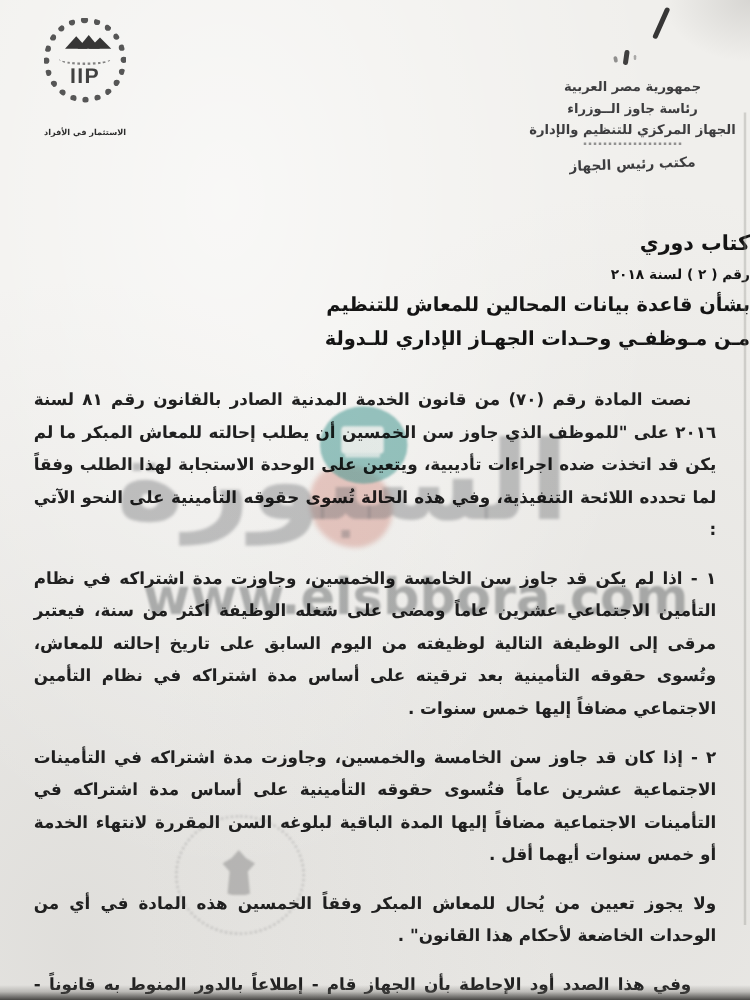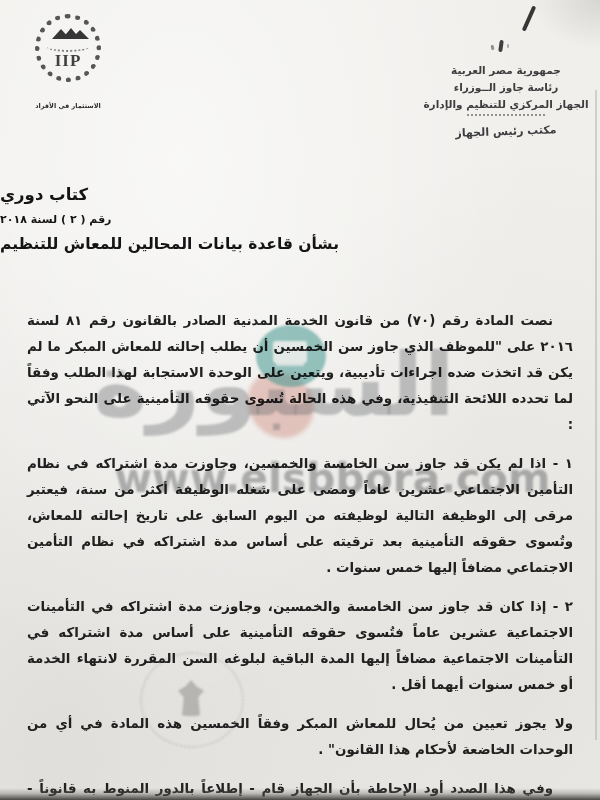--- a/index.html
+++ b/index.html
@@ -22,21 +22,21 @@
     position:relative; margin:0 auto; width:66px; height:68px; border-radius:50%;
     border:5px dotted #3b3b3b; opacity:.85; filter:blur(.2px);
   }
   .pyramids { position:absolute; top:9px; left:50%; transform:translateX(-50%); width:34px; height:11px; }
   .pyramids i { position:absolute; bottom:0; width:0; height:0; border-left:9px solid transparent; border-right:9px solid transparent; border-bottom:10px solid #161616; }
   .pyramids i:nth-child(1){ left:1px; }
   .pyramids i:nth-child(2){ left:11px; border-bottom-width:11px; }
   .pyramids i:nth-child(3){ left:20px; border-bottom-width:9px; }
   .arc-text { position:absolute; top:23px; left:50%; transform:translateX(-50%); width:42px; height:10px;
     border-bottom:2px dotted #4e4e4e; border-radius:50%; opacity:.8; }
-  .logo-acronym { position:absolute; top:32px; left:0; right:0; font-family:Liberation Serif, serif;
+  .logo-acronym { position:absolute; top:32px; left:0; right:0; font-family:Liberation Sans, sans-serif;
     font-weight:bold; font-size:17px; letter-spacing:1px; color:#222; }
   .logo-caption { position:absolute; bottom:8px; left:0; right:0; font-size:6.5px; font-weight:bold;
     color:#2c2c2c; direction:rtl; filter:blur(.2px); }
 
   
   .pen-stroke { position:absolute; left:527px; top:5px; width:4px; height:27px; background:#1c1c1c;
     border-radius:3px; transform:rotate(24deg); opacity:.88; }
   .ink-dots { position:absolute; left:487px; top:38px; width:26px; height:18px; opacity:.8; }
   .ink-dots i { position:absolute; background:#141414; border-radius:2px; }
   .ink-dots i:nth-child(1){ left:12px; top:2px; width:4px; height:12px; transform:rotate(8deg); }
@@ -44,21 +44,21 @@
   .ink-dots i:nth-child(3){ left:20px; top:6px; width:2px; height:4px; opacity:.4; }
 
   
   .letterhead { position:absolute; top:62px; left:412px; width:188px; text-align:center;
     direction:rtl; color:#3d3d3f; filter:blur(.35px); }
   .letterhead .lh-line { font-size:10.5px; font-weight:bold; line-height:17px; letter-spacing:.5px; }
   .lh-divider { width:78px; height:2px; margin:1px auto 0; border-top:2px dotted #6a6a6a; opacity:.7; }
   .lh-office { margin-top:9px; font-size:11px; font-weight:bold; transform:rotate(-2deg); }
 
   
-  .title-block { position:absolute; top:185px; left:0; right:0; text-align:left; direction:rtl;
+  .title-block { position:absolute; top:185px; left:0; right:0; text-align:right; direction:rtl;
     color:#141414; }
   .title-line { font-weight:bold; filter:blur(.15px); }
   .t1 { font-size:16.5px; margin-bottom:9px; }
   .t2 { font-size:11px; margin-bottom:9px; }
   .t3 { font-size:15.5px; margin-bottom:9px; }
   .t4 { font-size:15.5px; letter-spacing:.5px; }
 
   
   .body-text { position:absolute; top:308px; right:27px; left:27px; direction:rtl;
     text-align:justify; font-size:13.4px; font-weight:bold; line-height:26px; color:#202020;
@@ -127,20 +127,21 @@
     <div class="lh-line">رئاسة جاوز الــوزراء</div>
     <div class="lh-line">الجهاز المركزي للتنظيم والإدارة</div>
     <div class="lh-divider"></div>
     <div class="lh-office">مكتب رئيس الجهاز</div>
   </div>
 
   <div class="title-block">
     <div class="title-line t1">كتاب دوري</div>
     <div class="title-line t2">رقم ( ٢ ) لسنة ٢٠١٨</div>
     <div class="title-line t3">بشأن قاعدة بيانات المحالين للمعاش للتنظيم</div>
+    <div class="title-line t4">مـن مـوظفـي وحـدات الجهـاز الإداري للـدولة</div>
   </div>
 
   <div class="body-text">
     <p class="indent">نصت المادة رقم (٧٠) من قانون الخدمة المدنية الصادر بالقانون رقم ٨١ لسنة ٢٠١٦ على "للموظف الذي جاوز سن الخمسين أن يطلب إحالته للمعاش المبكر ما لم يكن قد اتخذت ضده اجراءات تأديبية، ويتعين على الوحدة الاستجابة لهذا الطلب وفقاً لما تحدده اللائحة التنفيذية، وفي هذه الحالة تُسوى حقوقه التأمينية على النحو الآتي :</p>
     <p>١ - اذا لم يكن قد جاوز سن الخامسة والخمسين، وجاوزت مدة اشتراكه في نظام التأمين الاجتماعي عشرين عاماً ومضى على شغله الوظيفة أكثر من سنة، فيعتبر مرقى إلى الوظيفة التالية لوظيفته من اليوم السابق على تاريخ إحالته للمعاش، وتُسوى حقوقه التأمينية بعد ترقيته على أساس مدة اشتراكه في نظام التأمين الاجتماعي مضافاً إليها خمس سنوات .</p>
     <p>٢ - إذا كان قد جاوز سن الخامسة والخمسين، وجاوزت مدة اشتراكه في التأمينات الاجتماعية عشرين عاماً فتُسوى حقوقه التأمينية على أساس مدة اشتراكه في التأمينات الاجتماعية مضافاً إليها المدة الباقية لبلوغه السن المقررة لانتهاء الخدمة أو خمس سنوات أيهما أقل .</p>
     <p>ولا يجوز تعيين من يُحال للمعاش المبكر وفقاً الخمسين هذه المادة في أي من الوحدات الخاضعة لأحكام هذا القانون" .</p>
     <p class="indent">وفي هذا الصدد أود الإحاطة بأن الجهاز قام - إطلاعاً بالدور المنوط به قانوناً - بإعداد قاعدة بيانات خاصة بالمحالين للمعاش المبكر طبقاً لأحكام النص المتقدم ذكره لمتابعة تطبيق وتحديد المستفيدين منه بكل دقة .</p>
   </div>
 

